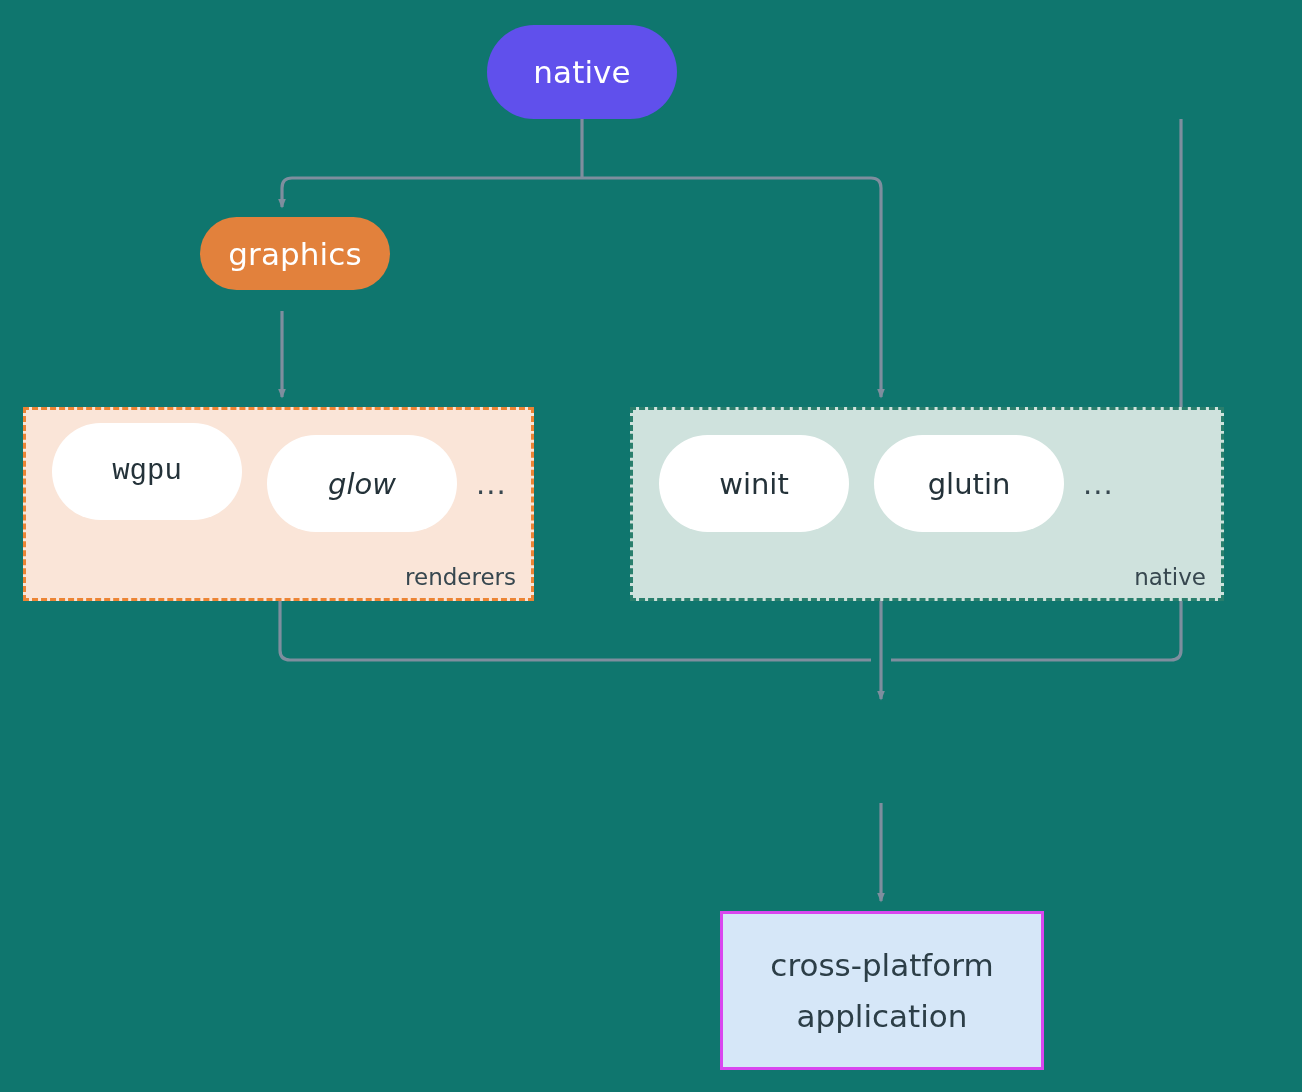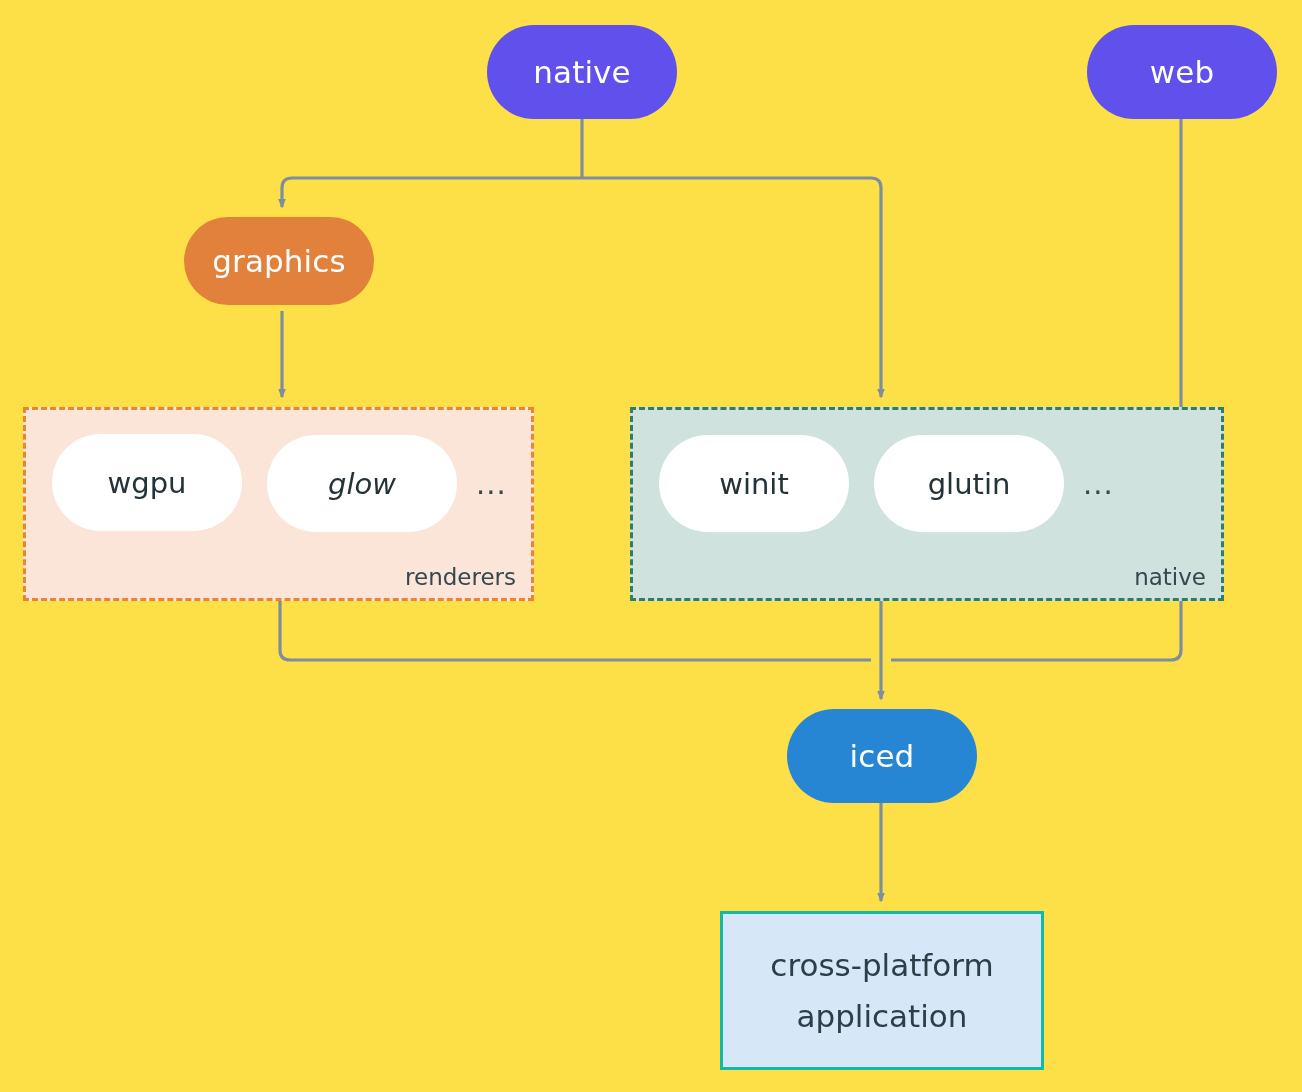--- a/index.html
+++ b/index.html
@@ -11,21 +11,21 @@
   body {
     width: 1302px;
     height: 1092px;
     overflow: hidden;
     font-family: "DejaVu Sans", "Liberation Sans", sans-serif;
   }
   #diagram {
     position: relative;
     width: 1302px;
     height: 1092px;
-    background: #fde047;
+    background: #0f766e;
   }
   svg.edges {
     position: absolute;
     left: 0;
     top: 0;
     width: 1302px;
     height: 1092px;
     pointer-events: none;
   }
   .node {
@@ -45,32 +45,32 @@
   }
   .node-native {
     left: 487px; top: 25px; width: 190px; height: 94px;
     background: #6050ec;
   }
   .node-web {
     left: 1087px; top: 25px; width: 190px; height: 94px;
     background: #6050ec;
   }
   .node-graphics {
-    left: 184px; top: 217px; width: 190px; height: 88px;
+    left: 200px; top: 217px; width: 190px; height: 73px;
     background: #e2813c;
   }
   .node-iced {
     left: 787px; top: 709px; width: 190px; height: 94px;
     background: #2786d4;
   }
   
   .node-app {
     left: 720px; top: 911px; width: 324px; height: 159px;
     background: #d6e7f8;
-    border: 3px solid #14b8a6;
+    border: 3px solid #d946ef;
     color: #2c3e47;
     font-size: 31px;
     line-height: 1.62;
   }
   .node-app .app-text {
     display: block;
   }
   
   .group {
     position: absolute;
@@ -100,21 +100,21 @@
     position: absolute;
     display: flex;
     align-items: center;
     justify-content: center;
     background: #ffffff;
     border-radius: 999px;
     color: #243239;
     font-size: 29px;
     box-sizing: border-box;
   }
-  .leaf-wgpu   { left: 26px;  top: 24px; width: 190px; height: 97px; }
+  .leaf-wgpu   { left: 26px;  top: 13px; width: 190px; height: 97px; font-family: Liberation Mono, monospace; }
   .leaf-glow   { left: 241px; top: 25px; width: 190px; height: 97px; font-style: italic; }
   .leaf-winit  { left: 26px;  top: 25px; width: 190px; height: 97px; }
   .leaf-glutin { left: 241px; top: 25px; width: 190px; height: 97px; }
   .ellipsis {
     position: absolute;
     top: 25px;
     height: 97px;
     display: flex;
     align-items: center;
     font-size: 29px;
@@ -150,23 +150,20 @@
 
     <path d="M881,601 L881,699" fill="none" stroke="#7e8e9e" stroke-width="3.2" marker-end="url(#arrowhead)"></path>
 
     <path d="M881,803 L881,901" fill="none" stroke="#7e8e9e" stroke-width="3.2" marker-end="url(#arrowhead)"></path>
   </svg>
 
   <div class="node pill-node node-native">
     <span>native</span>
   </div>
 
-  <div class="node pill-node node-web">
-    <span>web</span>
-  </div>
 
   <div class="node pill-node node-graphics">
     <span>graphics</span>
   </div>
 
   <div class="group group-renderers">
     <div class="leaf leaf-wgpu">
       <span>wgpu</span>
     </div>
     <div class="leaf leaf-glow">
@@ -180,23 +177,20 @@
     <div class="leaf leaf-winit">
       <span>winit</span>
     </div>
     <div class="leaf leaf-glutin">
       <span>glutin</span>
     </div>
     <div class="ellipsis ellipsis-shells">...</div>
     <div class="group-label">native</div>
   </div>
 
-  <div class="node pill-node node-iced">
-    <span>iced</span>
-  </div>
 
   <div class="node node-app">
     <div>
       <span class="app-text">cross-platform</span>
       <span class="app-text">application</span>
     </div>
   </div>
 
 </div>
 

